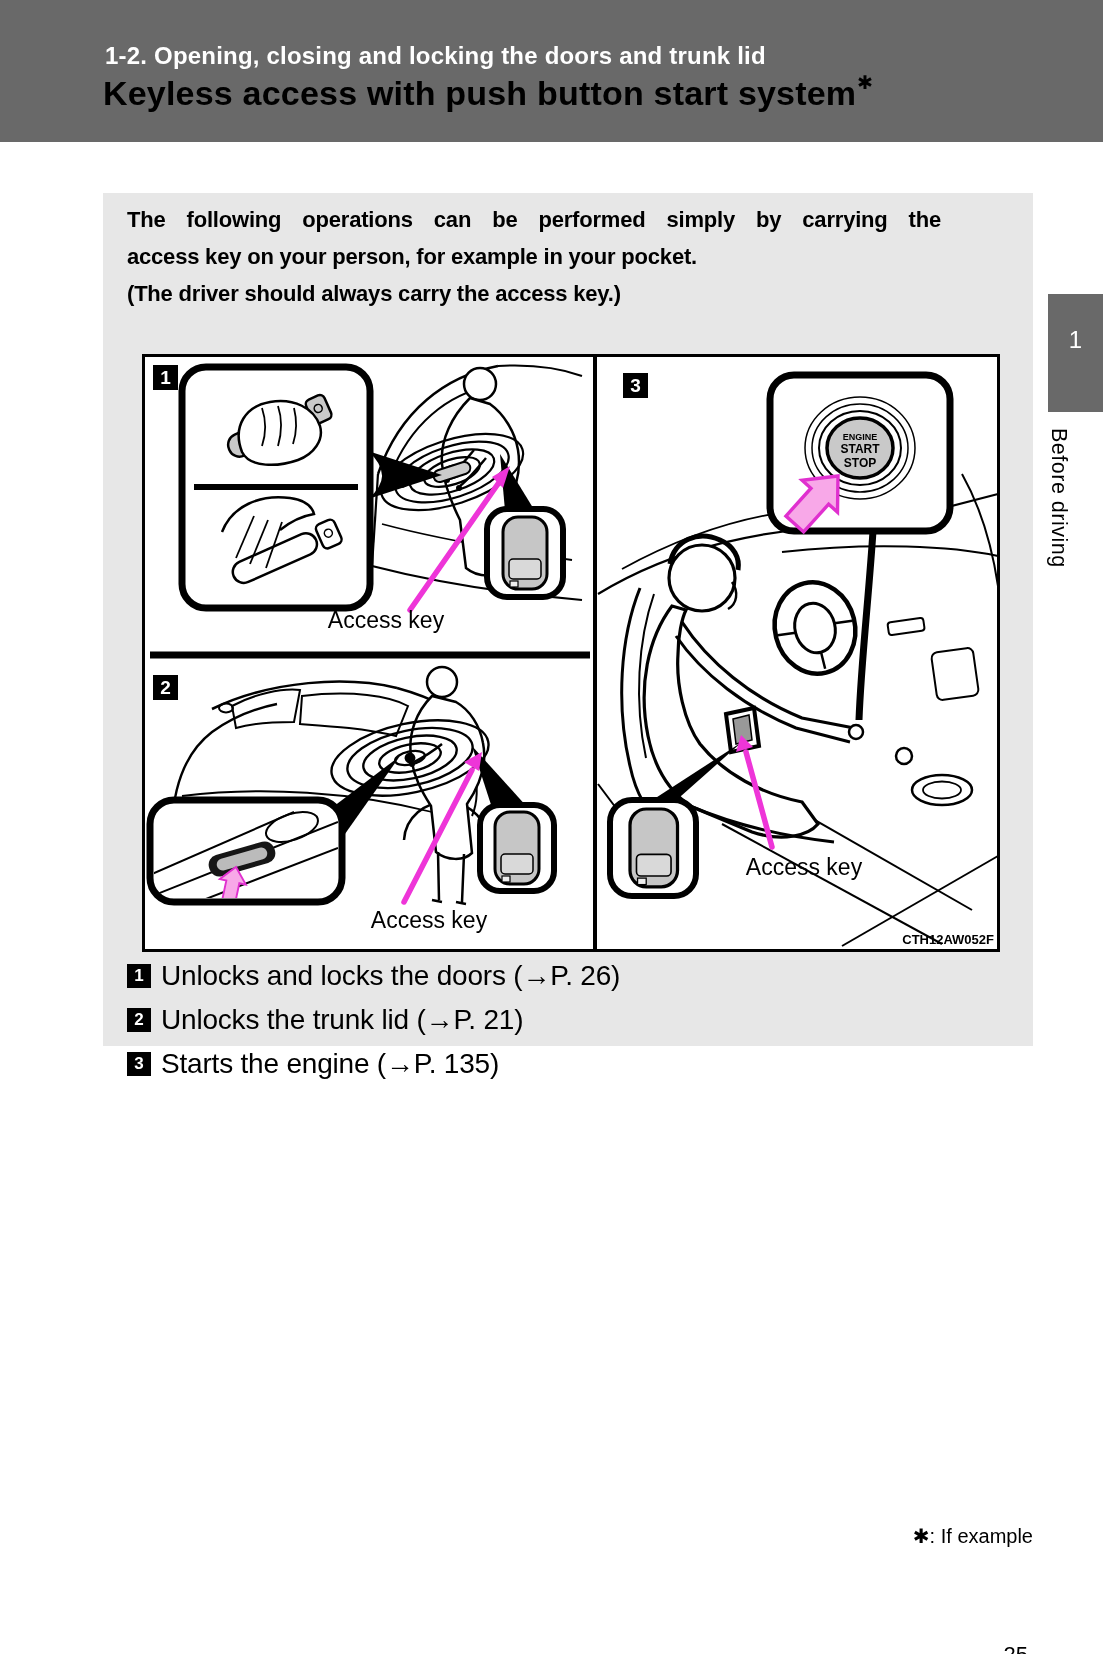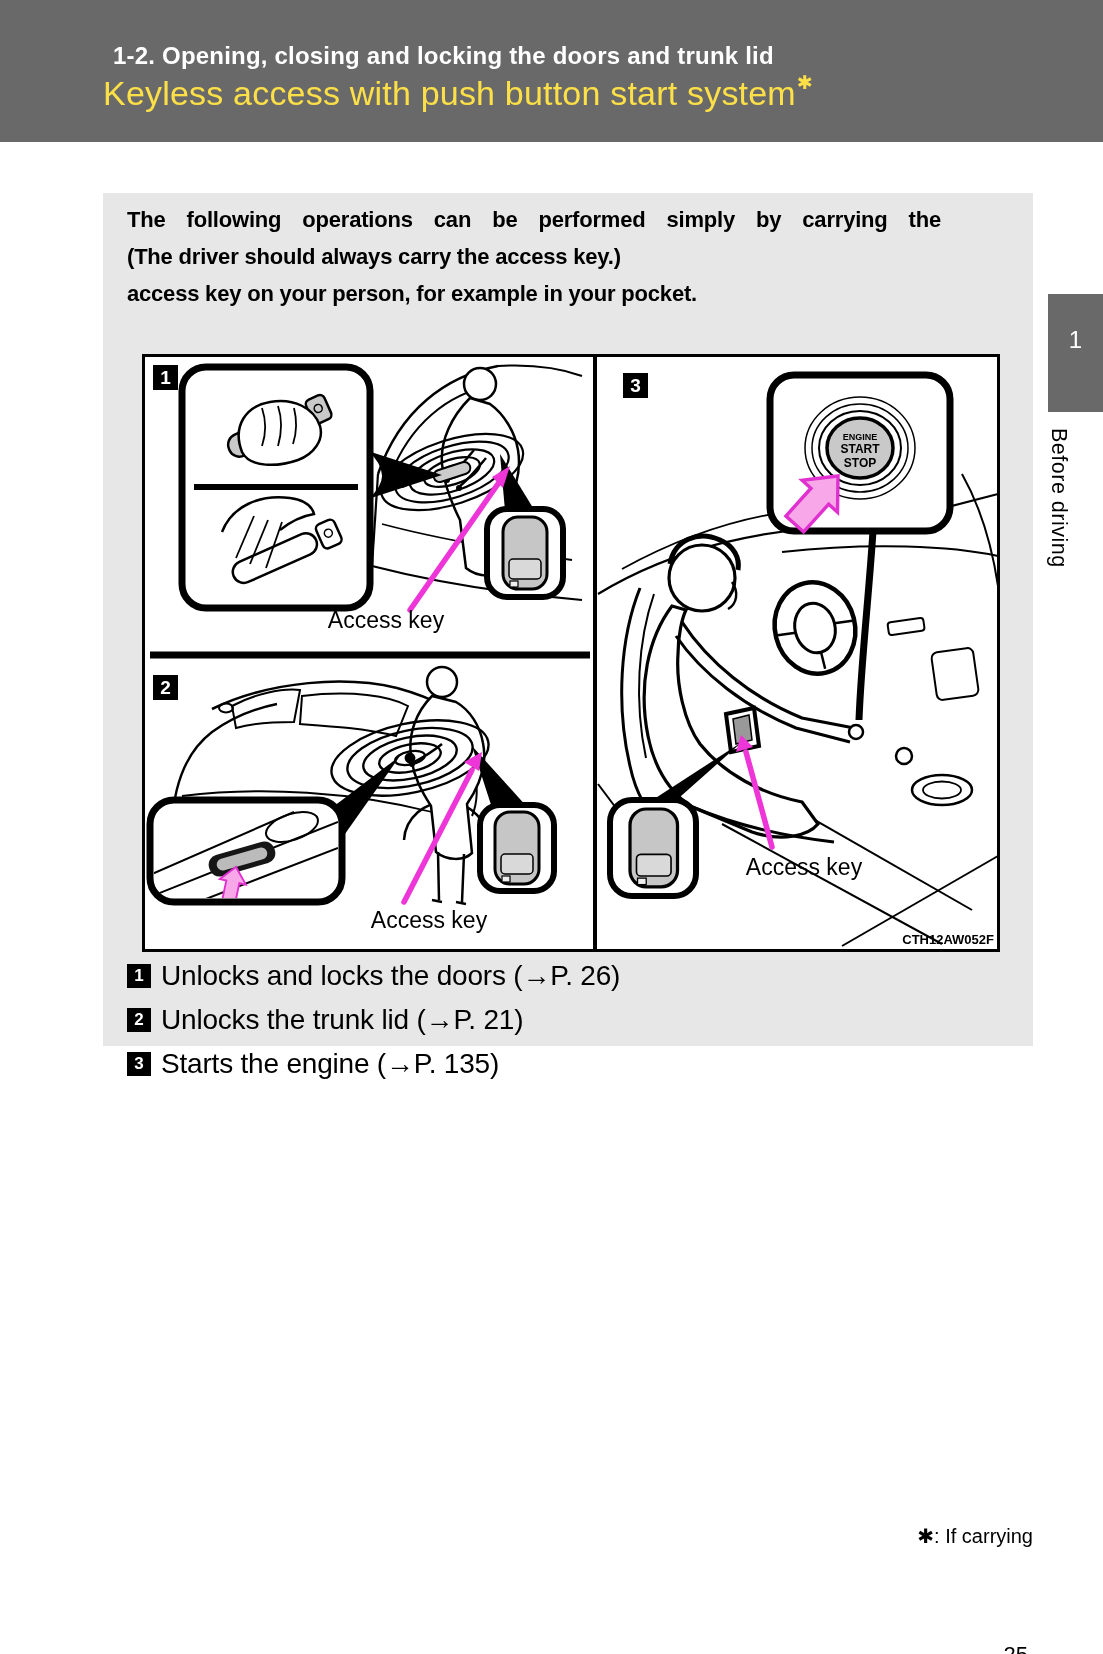--- a/index.html
+++ b/index.html
@@ -1,21 +1,21 @@
 <!DOCTYPE html>
 <html><head>
 <meta charset="utf-8">
 <style>
   html,body{margin:0;padding:0;background:#fff;}
   .page{position:relative;width:1103px;height:1654px;background:#fff;overflow:hidden;
         font-family:"Liberation Sans","DejaVu Sans",sans-serif;color:#000;}
   
   .header{position:absolute;left:0;top:0;width:1103px;height:142px;background:#696969;}
-  .header .section{position:absolute;left:105px;top:42px;color:#fff;font-size:24px;font-weight:bold;letter-spacing:.2px;white-space:nowrap;margin-left:8px;}
-  .header .title{position:absolute;left:103px;top:74px;color:#fde047;font-size:34px;font-weight:normal;letter-spacing:.2px;white-space:nowrap;}
+  .header .section{position:absolute;left:105px;top:42px;color:#fff;font-size:24px;font-weight:bold;letter-spacing:.2px;white-space:nowrap;}
+  .header .title{position:absolute;left:103px;top:74px;color:#000000;font-size:34px;font-weight:bold;letter-spacing:.2px;white-space:nowrap;}
   .header .title sup{font-size:19px;position:relative;top:-4px;left:1px;}
   
   .graybox{position:absolute;left:103px;top:193px;width:930px;height:853px;background:#e7e7e7;}
   .intro{position:absolute;left:24px;top:8px;width:814px;font-size:22px;font-weight:bold;line-height:37px;letter-spacing:-.2px;}
   .intro .l1{text-align:justify;text-align-last:justify;}
   
   .legend{position:absolute;left:24px;top:769px;width:880px;}
   .legend .row{position:absolute;left:0;display:flex;align-items:center;height:28px;}
   .legend .row.r0{top:0;} .legend .row.r1{top:44px;} .legend .row.r2{top:88px;}
   .badge{display:inline-block;width:24px;height:24px;background:#000;color:#fff;font-size:17px;font-weight:bold;
@@ -55,22 +55,22 @@
 
   <div class="header">
     <div class="section">1-2. Opening, closing and locking the doors and trunk lid</div>
     <div class="title"><span>Keyless access with push button start system</span><sup>✱</sup></div>
   </div>
 
   <div class="graybox">
 
     <div class="intro">
       <div class="l1">The following operations can be performed simply by carrying the</div>
+      <div>access key on your person, for example in your pocket.</div>
       <div>(The driver should always carry the access key.)</div>
-      <div>access key on your person, for example in your pocket.</div>
     </div>
 
     <div class="figure">
       <svg width="858" height="598" viewBox="0 0 858 598">
         <defs>
           <g id="fob">
             <rect x="0" y="0" width="44" height="72" rx="15" fill="#c6c6c6" stroke="#000" stroke-width="3"></rect>
             <rect x="6" y="42" width="32" height="20" rx="4" fill="#d9d9d9" stroke="#000" stroke-width="1.5"></rect>
             <rect x="7" y="64" width="8" height="6" fill="#eeeeee" stroke="#000" stroke-width="1.2"></rect>
           </g>
@@ -311,16 +311,16 @@
         <span class="txt">Starts the engine (→P. 135)</span>
       </div>
     </div>
   </div>
 
   <div class="tab">
     <span class="num">1</span>
   </div>
   <div class="vlabel">Before driving</div>
 
-  <div class="footnote">✱: If carrying</div>
+  <div class="footnote">✱: If example</div>
   <div class="pagenum">25</div>
 
 </div>
 
 </body></html>

